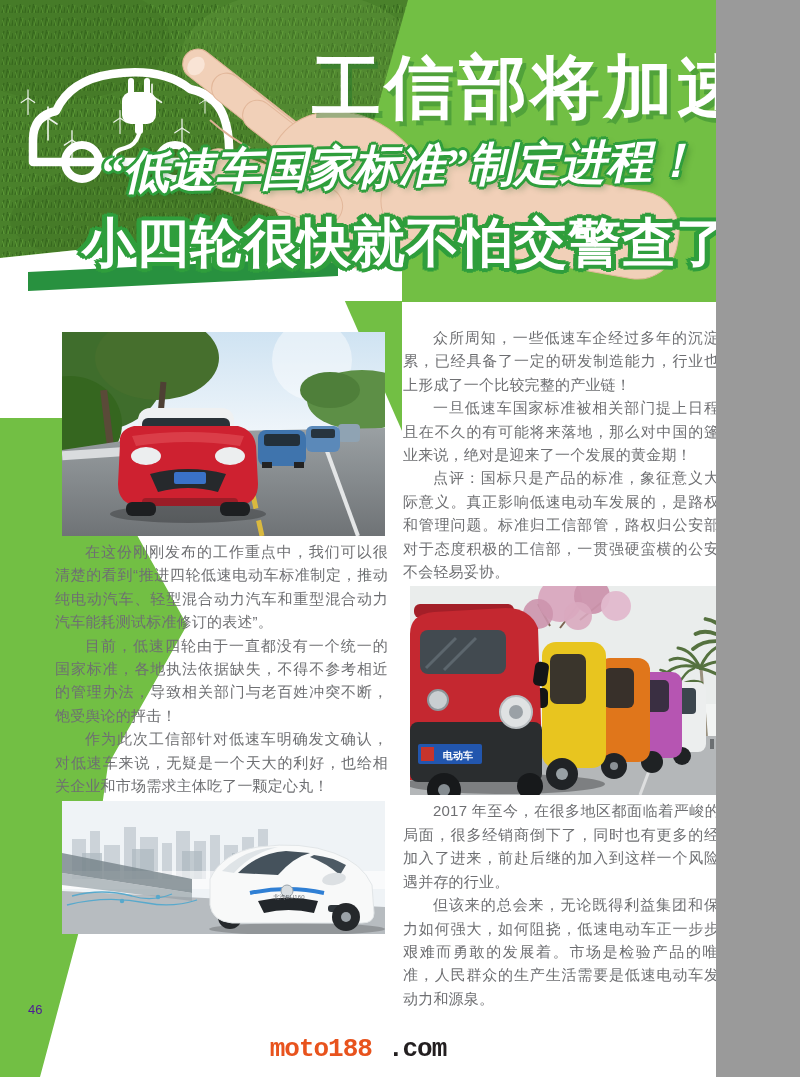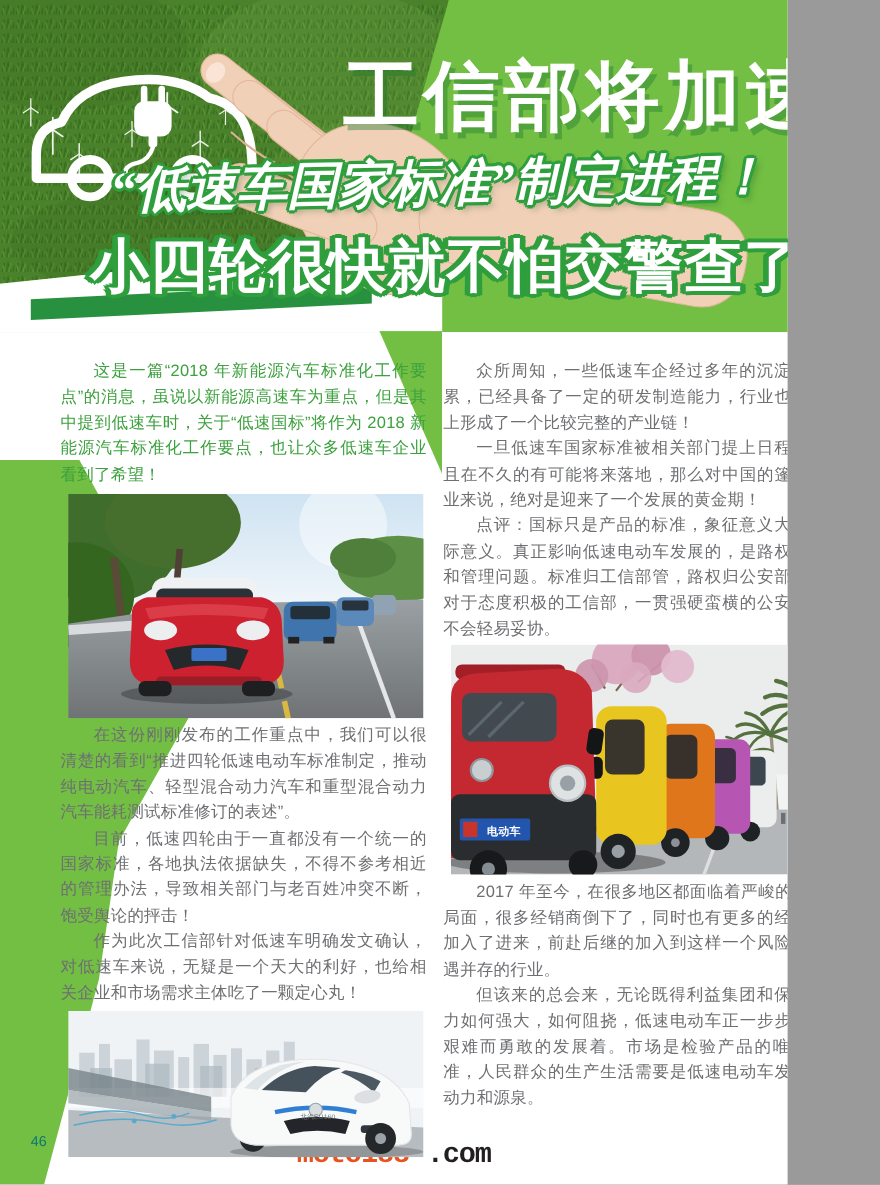--- a/index.html
+++ b/index.html
@@ -33,21 +33,21 @@
        text-align:justify;letter-spacing:.2px;z-index:3;}
   .col-left{left:55px;width:333px;}
   .col-right{left:403px;width:348px;}
   .col p{margin:0;text-indent:2em;}
   .intro{color:#3ca13e;}
   .photo{display:block;}
   .photo-road{margin:6px 0 4px 7px;}
   .photo-baic{margin:4px 0 0 7px;}
   .photo-lineup{margin:3px 0 4px 7px;}
   
-  .page-number{position:absolute;left:28px;top:1030px;font-size:13px;color:#0f766e;}
+  .page-number{position:absolute;left:28px;top:1002px;font-size:13px;color:#4c1d95;}
   .site-logo{position:absolute;left:0;right:0;top:1034px;text-align:center;
              font-family:"Liberation Mono",monospace;font-weight:bold;font-size:26px;letter-spacing:-1px;}
   .site-name{color:#e8531d;}
   .site-tld{color:#231f20;margin-left:16px;}
 </style>
 </head>
 <body>
 
 <div class="page">
 
@@ -118,21 +118,20 @@
   </svg>
 
   <div class="headline hl-top">工信部将加速</div>
   <div class="headline hl-mid">“低速车国家标准”制定进程！</div>
   <div class="headline hl-bot">小四轮很快就不怕交警查了！</div>
 
   <div class="band band-wedge"></div>
   <div class="band band-left"></div>
 
   <div class="col col-left">
-    <p class="intro">这是一篇“2018 年新能源汽车标准化工作要点”的消息，虽说以新能源高速车为重点，但是其中提到低速车时，关于“低速国标”将作为 2018 新能源汽车标准化工作要点，也让众多低速车企业看到了希望！</p>
 
     <svg class="photo photo-road" width="323" height="204" viewBox="0 0 323 204" xmlns="http://www.w3.org/2000/svg">
       <defs>
         <linearGradient id="skyG" x1="0" y1="0" x2="0" y2="1">
           <stop offset="0" stop-color="#cfe3f2"></stop>
             <stop offset="1" stop-color="#f2f7fb"></stop>
         </linearGradient>
         <linearGradient id="roadG" x1="0" y1="0" x2="0" y2="1">
           <stop offset="0" stop-color="#9aa0a3"></stop>
             <stop offset="1" stop-color="#6f7376"></stop>

